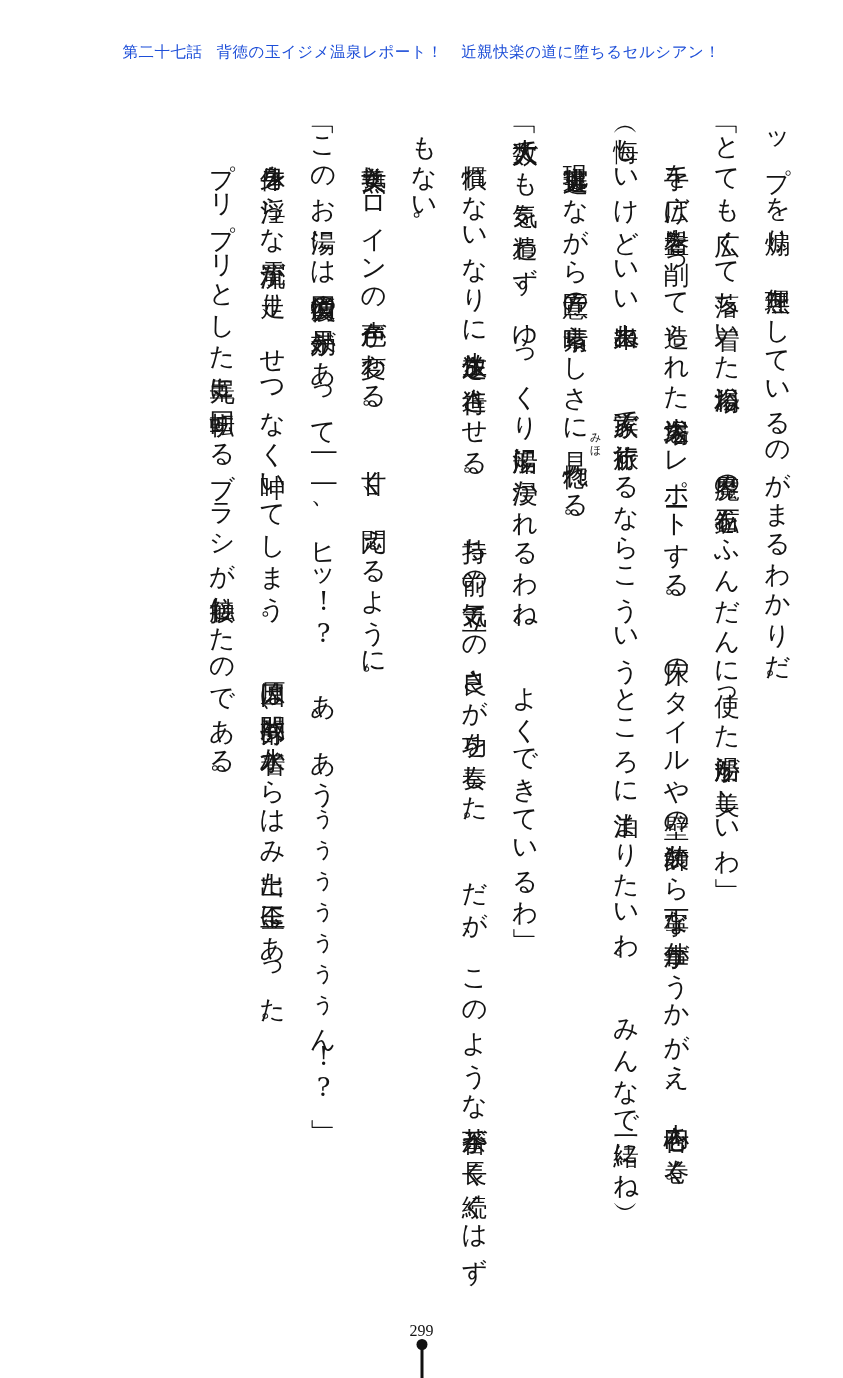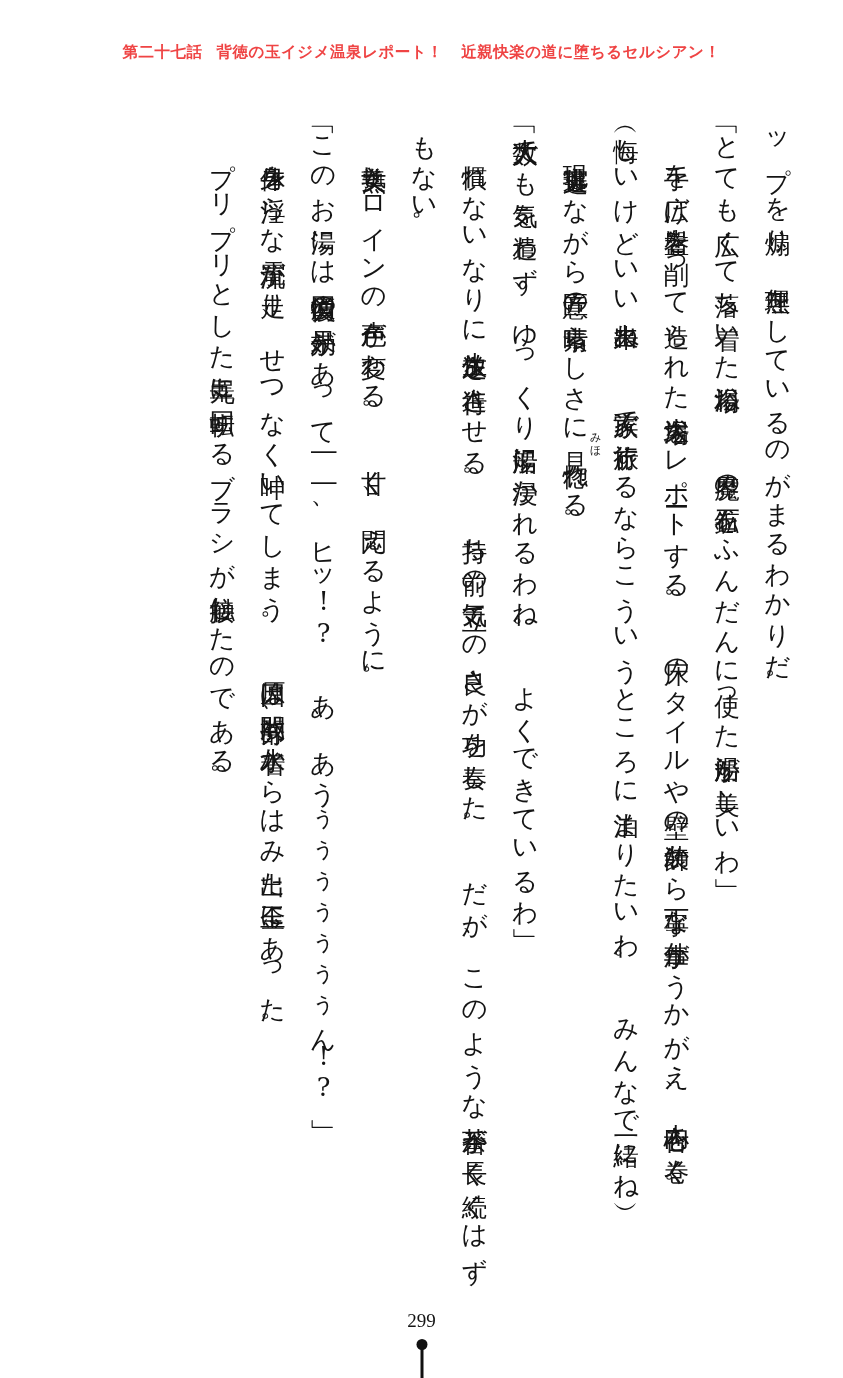--- a/index.html
+++ b/index.html
@@ -25,22 +25,22 @@
 
   
   .header {
     position: absolute;
     top: 42px;
     left: 0;
     right: 0;
     text-align: center;
     font-size: 15.5px;
     letter-spacing: 0.5px;
-    font-weight: 700;
-    color: #ef4444;
+    font-weight: 400;
+    color: #1d4ed8;
     white-space: nowrap;
   }
   .header .chapter-no {
     margin-right: 14px;
   }
   .header .chapter-sub {
     margin-left: 18px;
   }
 
   
@@ -75,25 +75,25 @@
   }
   rt {
     font-size: 11px;
     letter-spacing: 0;
     font-weight: 400;
   }
 
   
   .folio {
     position: absolute;
-    bottom: 46px;
+    bottom: 38px;
     left: 0;
     right: 0;
     text-align: center;
-    font-size: 19px;
+    font-size: 16px;
     color: #141414;
     font-family: "Liberation Serif", serif;
   }
   .gutter-mark {
     position: absolute;
     bottom: 0px;
     left: 50%;
     transform: translateX(-50%);
     width: 3px;
     height: 34px;

